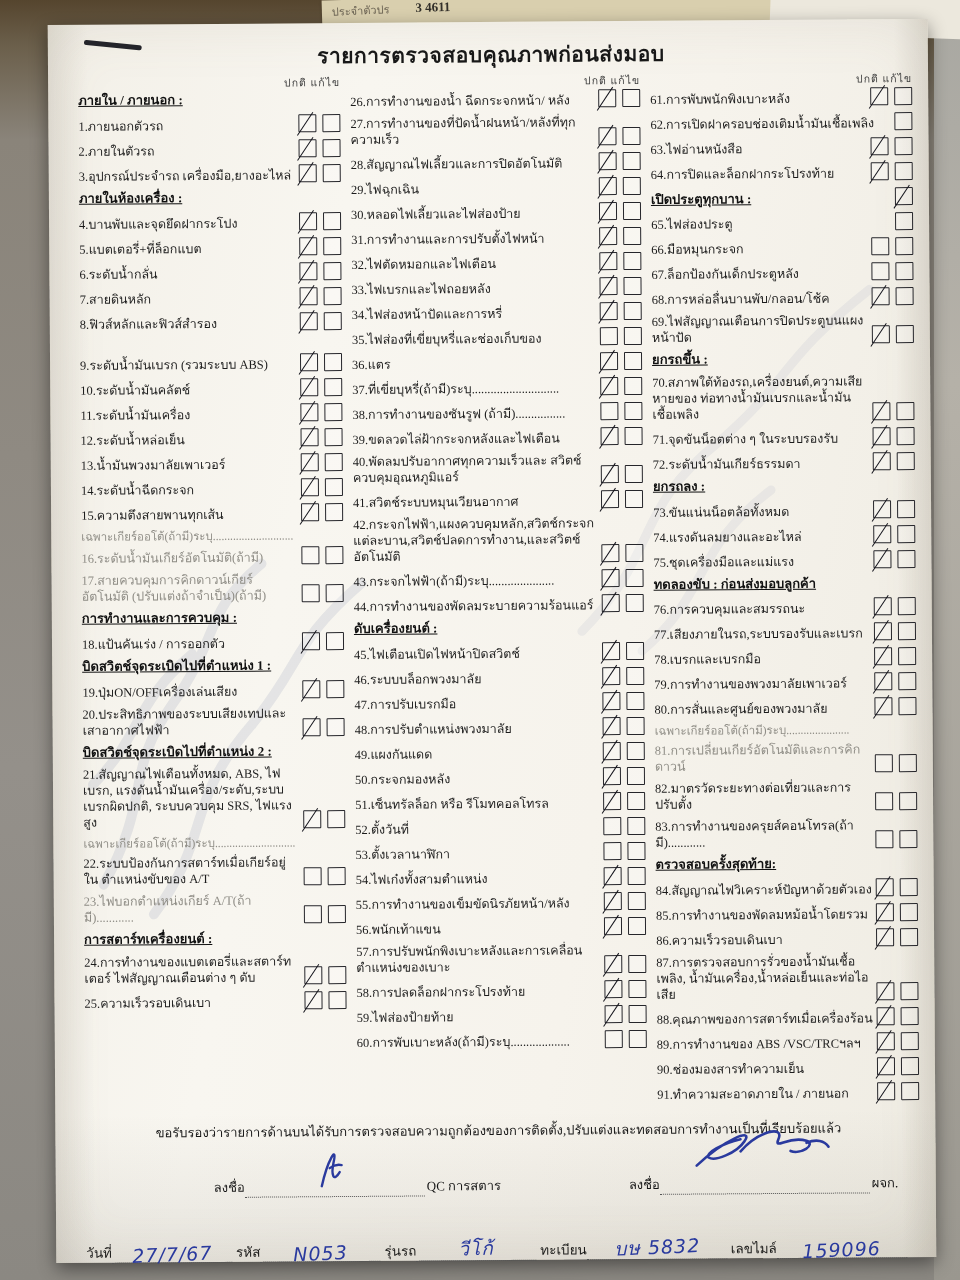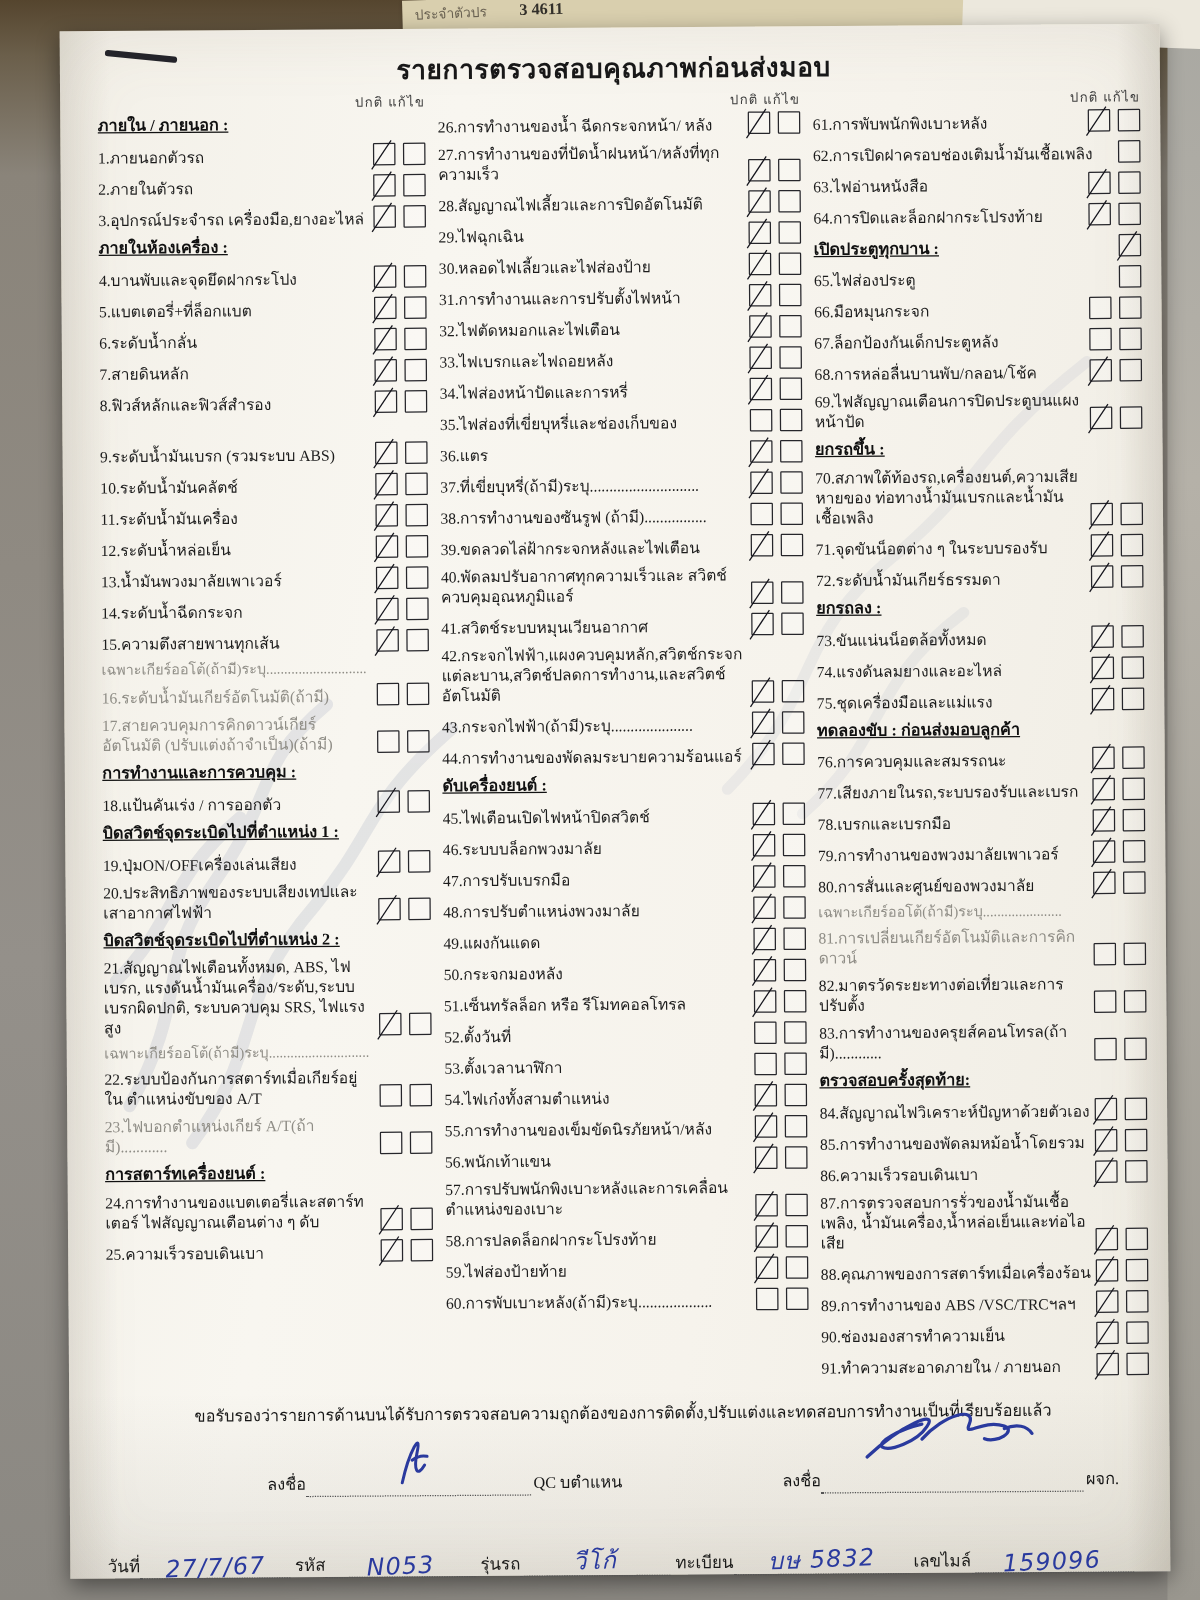--- a/index.html
+++ b/index.html
@@ -791,21 +791,21 @@
     <div class="sigrow">
       <div class="sigblock qc">
         <span>ลงชื่อ</span>
         <span class="dotline" style="width:180px;"></span>
         <svg class="sigsvg" style="left:90px;top:-38px;" width="70" height="52" viewBox="0 0 70 52">
           <g fill="none" stroke="#2a3a9e" stroke-width="2.4" stroke-linecap="round">
             <path d="M18 48 C24 22 34 6 30 24 C27 38 30 44 36 34"></path>
             <path d="M26 30 C30 27 34 26 38 27"></path>
           </g>
         </svg>
-        <span class="roletxt">QC บตำแหน</span>
+        <span class="roletxt">QC การสตาร</span>
       </div>
       <div class="sigblock mgr">
         <span>ลงชื่อ</span>
         <span class="dotline" style="width:210px;"></span>
         <svg class="sigsvg" style="left:60px;top:-52px;" width="160" height="66" viewBox="0 0 160 66">
           <g fill="none" stroke="#2a3a9e" stroke-width="2.6" stroke-linecap="round">
             <path d="M8 44 C36 18 66 6 56 20 C48 32 26 40 20 36 C16 32 34 22 52 18"></path>
             <path d="M52 30 C70 10 96 4 90 18 C85 30 100 14 118 20 C128 24 112 34 102 30"></path>
             <path d="M118 22 C128 18 136 20 140 26"></path>
           </g>

